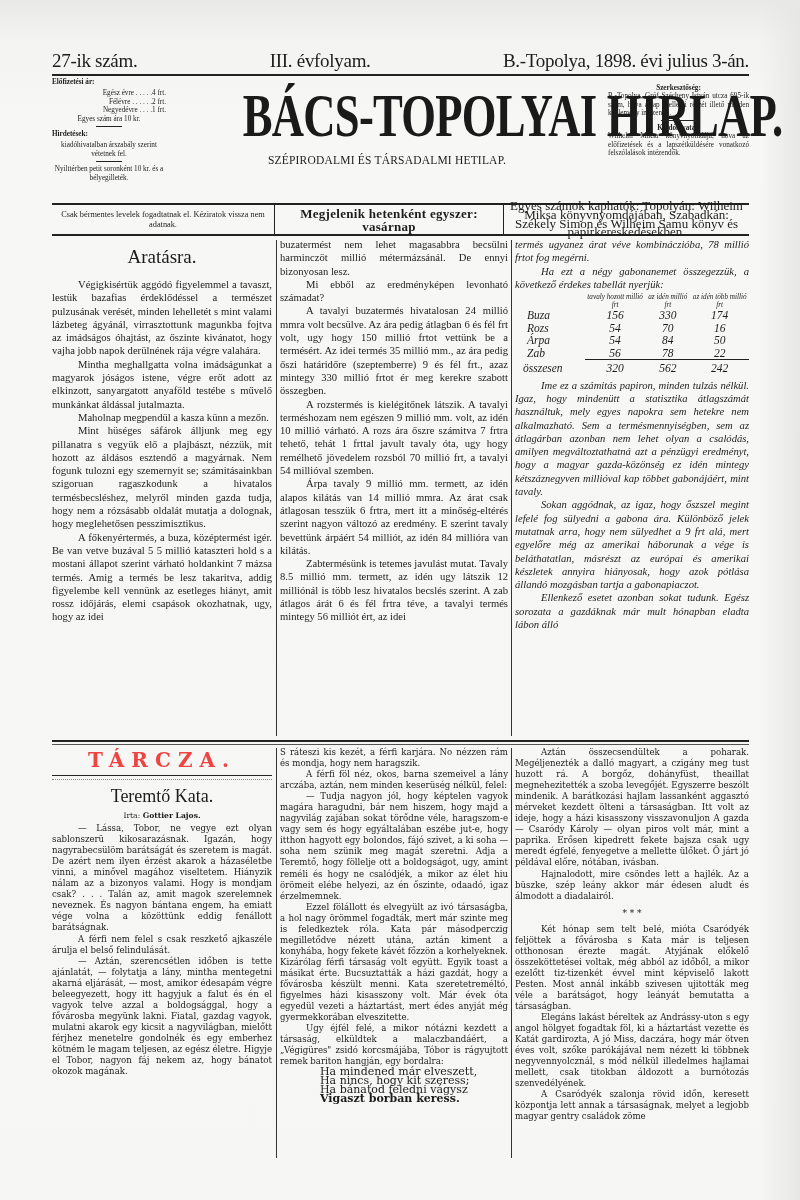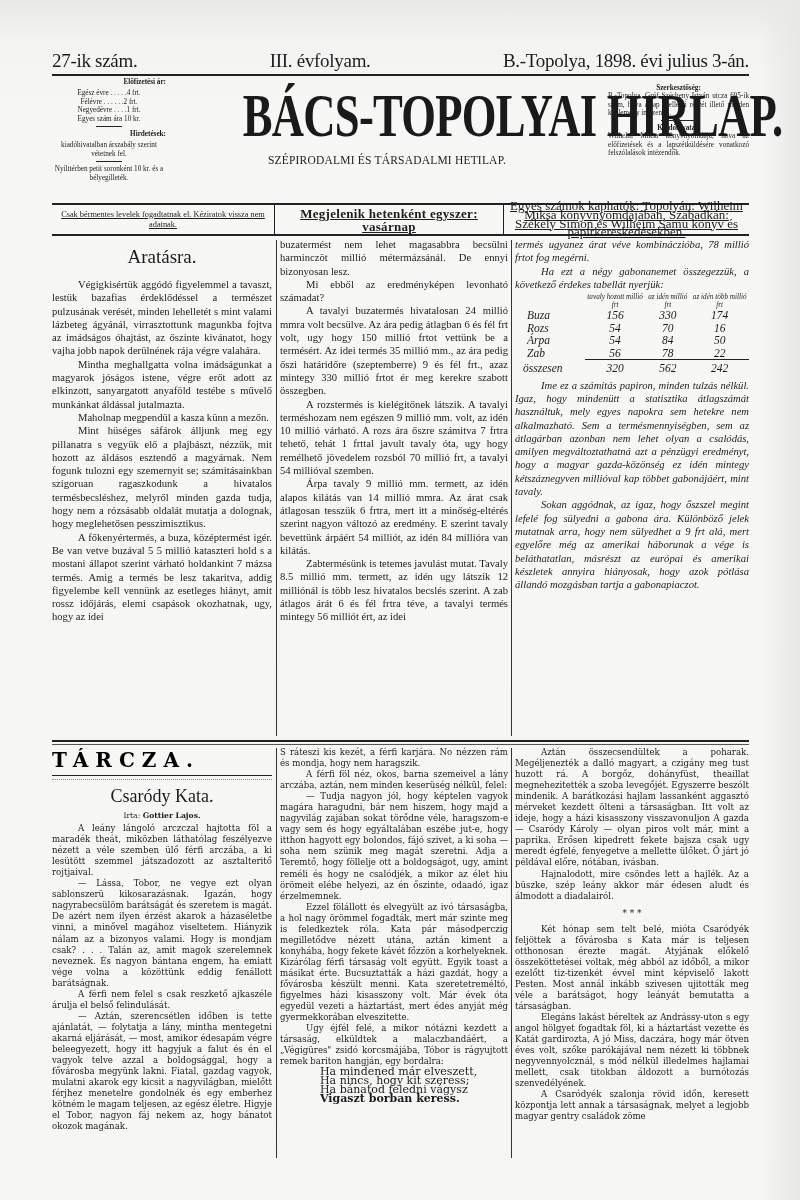--- a/index.html
+++ b/index.html
@@ -15,22 +15,22 @@
     background: linear-gradient(90deg, rgba(240,240,238,0) 0%, #e7e7e5 100%); }
 
   
   .topline { position: absolute; top: 48px; left: 0; width: 697px; height: 24px;
     display: flex; justify-content: space-between; align-items: flex-end;
     font-size: 19px; border-bottom: 2px solid #222; padding-bottom: 2px; }
   .topline span { letter-spacing: -0.3px; }
 
   
   .subbox { position: absolute; top: 78px; left: 0; width: 114px; font-size: 7.2px; line-height: 8.4px; }
-  .subbox .h { text-align: right; font-weight: bold; margin-bottom: 3px; }
-  .subbox .row { display: flex; justify-content: center; }
+  .subbox .h { text-align: left; font-weight: bold; margin-bottom: 3px; }
+  .subbox .row { display: flex; justify-content: flex-end; }
   .subbox .c { text-align: center; }
   .subbox .sep { width: 26px; margin: 3px auto 3px; border-top: 1px solid #222; }
 
   
   .title { position: absolute; top: 84px; left: 120px; width: 505px; text-align: center;
     font-family: "Liberation Serif", serif; font-weight: bold;
     font-size: 62px; line-height: 62px; letter-spacing: -1px;
     transform: scaleX(0.72); transform-origin: center top; white-space: nowrap; color: #1a1a1a; }
   .subtitle { position: absolute; top: 154px; left: 120px; width: 430px; text-align: center;
     font-size: 11.5px; letter-spacing: 0.2px; }
@@ -38,21 +38,21 @@
     font-size: 10px; white-space: nowrap; }
   .editor b { font-size: 13px; letter-spacing: 3px; }
 
   
   .edbox { position: absolute; top: 84px; left: 556px; width: 141px; font-size: 7.2px; line-height: 8.3px; text-align: justify; }
   .edbox .h { text-align: center; font-weight: bold; margin-bottom: 0; }
   .edbox .sep { width: 36px; margin: 3px auto 3px; border-top: 1px solid #222; }
 
   
   .infobar { position: absolute; top: 203px; left: 0; width: 697px; height: 29px;
-    border-top: 2px solid #222; border-bottom: 2px solid #222; display: flex; text-decoration: underline; }
+    border-top: 2px solid #222; border-bottom: 2px solid #222; display: flex; }
   .infobar .cell { display: flex; flex-direction: column; justify-content: center; align-items: center; text-align: center; }
   .infobar .c1 { width: 222px; font-size: 8.3px; line-height: 10px; border-right: 1px solid #222; }
   .infobar .c2 { width: 228px; font-size: 13px; line-height: 13px; font-weight: bold; border-right: 1px solid #222; letter-spacing: 0.3px; }
   .infobar .c3 { flex: 1; font-size: 13px; line-height: 8.6px; padding: 0 2px; }
 
   
   .col { position: absolute; font-size: 10.6px; line-height: 13.3px; text-align: justify; hyphens: manual; }
   .col p { margin: 0; text-indent: 26px; }
   .col p.noi { text-indent: 0; }
   .c-a { top: 238px; left: 0; width: 220px; }
@@ -73,22 +73,22 @@
   .midrule { position: absolute; top: 740px; left: 0; width: 697px; height: 0;
     border-top: 2px solid #222; }
   .midrule2 { position: absolute; top: 744px; left: 0; width: 697px; border-top: 1px solid #555; }
 
   
   .f-col { position: absolute; font-family: "DejaVu Serif", serif; font-size: 8.6px; line-height: 11.05px; text-align: justify; }
   .f-col p { margin: 0; text-indent: 26px; }
   .f-a { top: 784px; left: 0; width: 220px; }
   .f-b { top: 747px; left: 228px; width: 228px; }
   .f-c { top: 747px; left: 463px; width: 234px; }
-  .tarcza { position: absolute; top: 748px; left: 0; width: 220px; 
-    font-family: "DejaVu Serif", serif; font-weight: bold; font-size: 20px; letter-spacing: 7px; color: #000000; }
+  .tarcza { position: absolute; top: 748px; left: 0; width: 220px; text-align: center;
+    font-family: "DejaVu Serif", serif; font-weight: bold; font-size: 20px; letter-spacing: 7px; color: #ef4444; }
   .tarcza-rule { position: absolute; top: 775px; left: 0; width: 220px; border-top: 1.5px solid #222; }
   .tarcza-rule2 { position: absolute; top: 779px; left: 0; width: 220px; border-top: 1px dotted #888; }
   .story-title { text-align: center; font-family: "Liberation Serif", serif; font-size: 18px; line-height: 24px; margin: 0 0 2px; }
   .byline { text-align: center; font-size: 7.6px; margin-bottom: 2px; }
   .byline b { font-weight: bold; }
   .verse { padding-left: 40px; font-size: 11px; line-height: 9px; }
   .verse div.last { font-weight: bold; }
   .stars { text-align: center; line-height: 14px; font-size: 9px; margin: 4px 0 4px; }
 </style>
 </head>
@@ -205,39 +205,39 @@
       <tr class="tot">
         <td class="n">összesen</td>
         <td>320</td>
         <td>562</td>
         <td>242</td>
       </tr>
     </tbody>
       </table>
     <p>Ime ez a számitás papiron, minden tulzás nélkül. Igaz, hogy mindenütt a statisztika átlagszámát használtuk, mely egyes napokra sem hetekre nem alkalmazható. Sem a termésmennyiségben, sem az átlagárban azonban nem lehet olyan a csalódás, amilyen megváltoztathatná azt a pénzügyi eredményt, hogy a magyar gazda-közönség ez idén mintegy kétszáznegyven millióval kap többet gabonájáért, mint tavaly.</p>
     <p>Sokan aggódnak, az igaz, hogy őszszel megint lefelé fog sülyedni a gabona ára. Különböző jelek mutatnak arra, hogy nem sülyedhet a 9 frt alá, mert egyelőre még az amerikai háborunak a vége is beláthatatlan, másrészt az európai és amerikai készletek annyira hiányosak, hogy azok pótlása állandó mozgásban tartja a gabonapiaczot.</p>
+    <p>Ellenkező esetet azonban sokat tudunk. Egész sorozata a gazdáknak már mult hónapban eladta lábon álló</p>
   </div>
 
   <div class="midrule"></div>
   <div class="midrule2"></div>
 
   <div class="tarcza">TÁRCZA.</div>
   <div class="tarcza-rule"></div>
   <div class="tarcza-rule2"></div>
 
   <div class="vrule" style="left:224px; top:748px; height:410px;"></div>
   <div class="vrule" style="left:459px; top:748px; height:410px;"></div>
 
   <div class="f-col f-a">
-    <div class="story-title">Csaródy Kata.</div>
+    <div class="story-title">Teremtő Kata.</div>
     <div class="byline">
       <span>Irta:</span>
       <b>Gottier Lajos.</b>
     </div>
-    <p>A leány lángoló arczczal hajtotta föl a maradék theát, miközben láthatólag feszélyezve nézett a véle szemben ülő férfi arczába, a ki lesütött szemmel játszadozott az asztalteritő rojtjaival.</p>
     <p>— Lássa, Tobor, ne vegye ezt olyan sablonszerü kikosarazásnak. Igazán, hogy nagyrabecsülöm barátságát és szeretem is magát. De azért nem ilyen érzést akarok a házaséletbe vinni, a minővel magához viseltetem. Hiányzik nálam az a bizonyos valami. Hogy is mondjam csak? . . . Talán az, amit magok szerelemnek neveznek. És nagyon bántana engem, ha emiatt vége volna a közöttünk eddig fenállott barátságnak.</p>
     <p>A férfi nem felel s csak reszkető ajkaszéle árulja el belső felindulását.</p>
     <p>— Aztán, szerencsétlen időben is tette ajánlatát, — folytatja a lány, mintha mentegetni akarná eljárását, — most, amikor édesapám végre beleegyezett, hogy itt hagyjuk a falut és én el vagyok telve azzal a boldogsággal, hogy a fővárosba megyünk lakni. Fiatal, gazdag vagyok, mulatni akarok egy kicsit a nagyvilágban, mielőtt férjhez menetelre gondolnék és egy emberhez kötném le magam teljesen, az egész életre. Higyje el Tobor, nagyon fáj nekem az, hogy bánatot okozok magának.</p>
   </div>
 
   <div class="f-col f-b">
     <p style="text-indent:0">S ráteszi kis kezét, a férfi karjára. No nézzen rám és mondja, hogy nem haragszik.</p>
     <p>A férfi föl néz, okos, barna szemeivel a lány arczába, aztán, nem minden keserüség nélkül, felel:</p>
     <p>— Tudja nagyon jól, hogy képtelen vagyok magára haragudni, bár nem hiszem, hogy majd a nagyvilág zajában sokat törődne véle, haragszom-e vagy sem és hogy egyáltalában eszébe jut-e, hogy itthon hagyott egy bolondos, fájó szivet, a ki soha — soha nem szünik meg magát szeretni. Adja a Teremtő, hogy föllelje ott a boldogságot, ugy, amint reméli és hogy ne csalódjék, a mikor az élet hiu örömeit elébe helyezi, az én őszinte, odaadó, igaz érzelmemnek.</p>
     <p>Ezzel fölállott és elvegyült az ivó társaságba, a hol nagy örömmel fogadták, mert már szinte meg is feledkeztek róla. Kata pár másodperczig megilletődve nézett utána, aztán kiment a konyhába, hogy fekete kávét főzzön a korhelyeknek. Kizárólag férfi társaság volt együtt. Egyik toast a másikat érte. Bucsuztatták a házi gazdát, hogy a fővárosba készült menni. Kata szeretetreméltó, figyelmes házi kisasszony volt. Már évek óta egyedül vezeti a háztartást, mert édes anyját még gyermekkorában elveszitette.</p>

